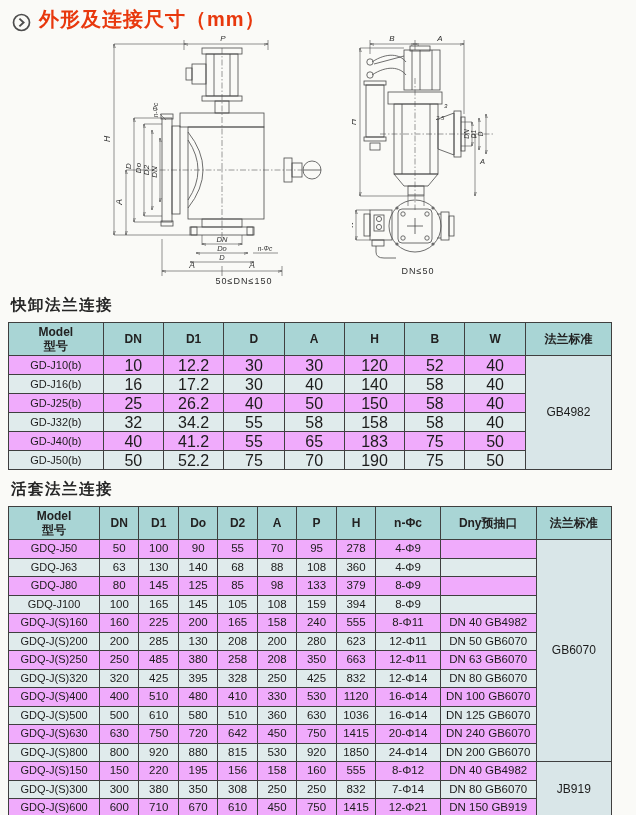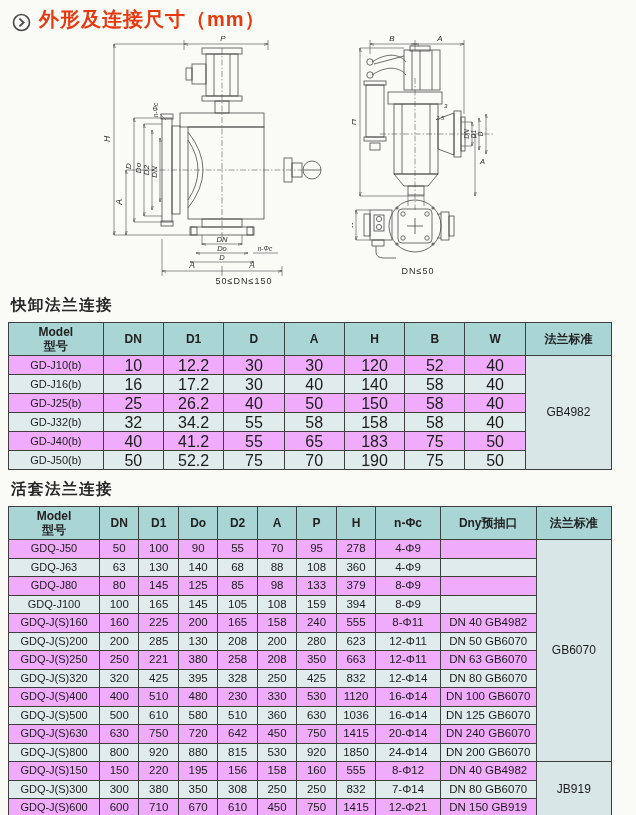--- a/index.html
+++ b/index.html
@@ -428,21 +428,21 @@
           <td>208</td>
           <td>200</td>
           <td>280</td>
           <td>623</td>
           <td>12-Φ11</td>
           <td>DN 50 GB6070</td>
         </tr>
         <tr>
           <td>GDQ-J(S)250</td>
           <td>250</td>
-          <td>221</td>
+          <td>485</td>
           <td>380</td>
           <td>258</td>
           <td>208</td>
           <td>350</td>
           <td>663</td>
           <td>12-Φ11</td>
           <td>DN 63 GB6070</td>
         </tr>
         <tr>
           <td>GDQ-J(S)320</td>
@@ -454,21 +454,21 @@
           <td>425</td>
           <td>832</td>
           <td>12-Φ14</td>
           <td>DN 80 GB6070</td>
         </tr>
         <tr>
           <td>GDQ-J(S)400</td>
           <td>400</td>
           <td>510</td>
           <td>480</td>
-          <td>230</td>
+          <td>410</td>
           <td>330</td>
           <td>530</td>
           <td>1120</td>
           <td>16-Φ14</td>
           <td>DN 100 GB6070</td>
         </tr>
         <tr>
           <td>GDQ-J(S)500</td>
           <td>500</td>
           <td>610</td>

